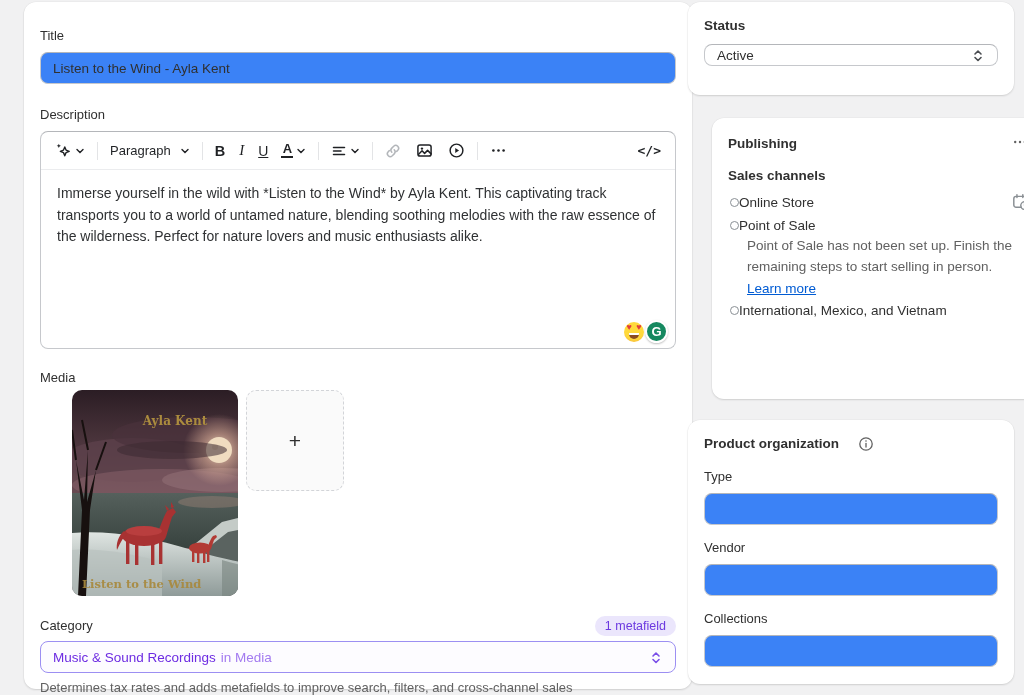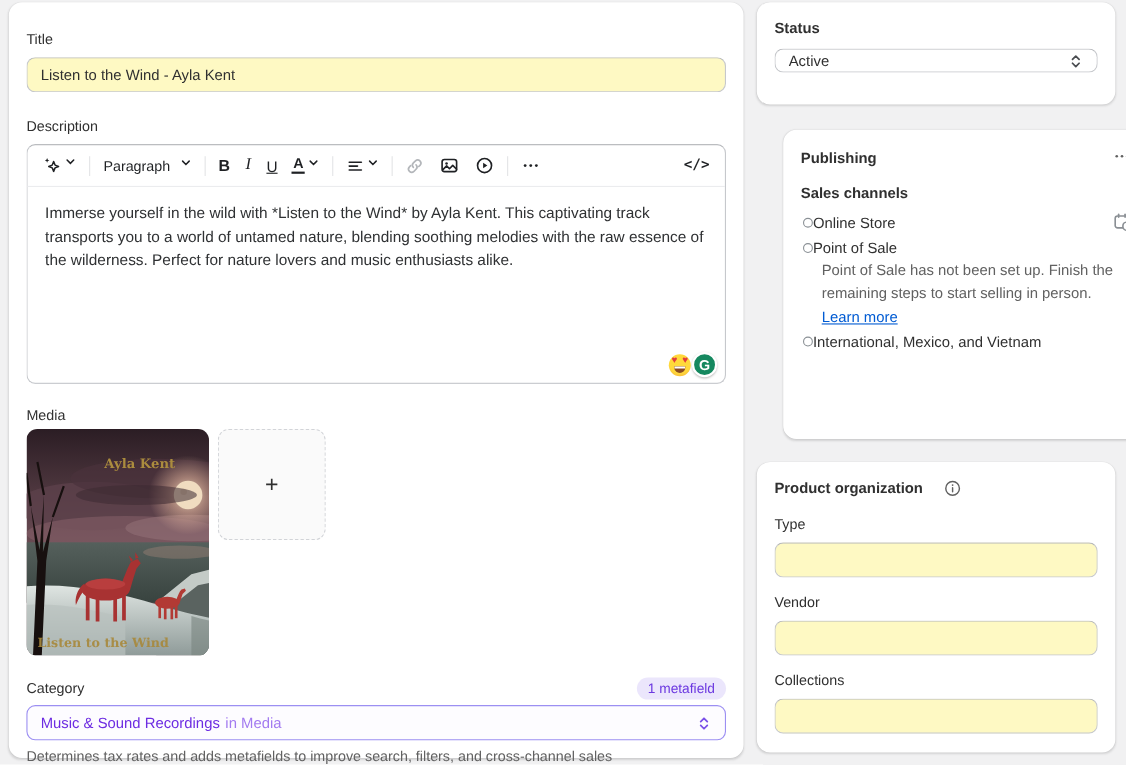--- a/index.html
+++ b/index.html
@@ -11,44 +11,44 @@
     position:relative;
     overflow:hidden;
     font-size:13px;
   }
   .card {
     position:absolute;
     background:#fff;
     border-radius:12px;
     box-shadow:0 1px 2px rgba(26,26,26,.14), 0 0 0 .5px rgba(0,0,0,.04);
   }
-  #left-card  { left:8px;   top:2px;   width:668px; height:687px; padding:24px 16px; }
+  #left-card  { left:24px;   top:2px;   width:668px; height:687px; padding:24px 16px; }
   #status-card{ left:688px; top:2px;   width:326px; height:93px;  padding:14px 16px; }
   #publishing-card{ left:712px; top:118px; width:334px; height:281px; padding:14px 16px; }
   #org-card   { left:688px; top:420px; width:326px; height:264px; padding:14px 16px; }
 
   .label { font-size:13px; line-height:20px; color:#303030; }
   .heading { font-size:13.5px; font-weight:700; line-height:20px; color:#303030; }
 
   .text-input {
     width:100%; height:32px; margin-top:6px;
     border:1px solid #c6c8cc; border-top-color:#b4b6ba;
     border-radius:8px; padding:0 12px;
     font-family:"Liberation Sans", sans-serif;
-    font-size:13.5px; color:#303030; background:#fef9c3;
+    font-size:13.5px; color:#303030; background:#3b82f6;
     outline:none;
   }
 
   
   .editor { margin-top:6px; border:1px solid #c6c8cc; border-top-color:#b4b6ba; border-radius:8px; background:#fff; }
   .toolbar {
     display:flex; align-items:center; height:38px; padding:0 10px;
     border-bottom:1px solid #ebecee; color:#1f2124;
   }
-  .tbtn { display:inline-flex; gap:3px; padding:3px 4px; border-radius:6px; cursor:pointer; color:#1f2124; }
+  .tbtn { display:inline-flex; align-items:center; gap:3px; padding:3px 4px; border-radius:6px; cursor:pointer; color:#1f2124; }
   .tbtn svg { display:block; }
   .tdiv { width:1px; height:18px; background:#e3e4e6; margin:0 8px; flex:none; }
   .t-paragraph { font-size:13px; }
   .t-bold { font-size:14.5px; font-weight:800; }
   .t-italic { font-family:"Liberation Serif", serif; font-style:italic; font-size:15px; }
   .t-underline { font-size:14px; text-decoration:underline; }
   .t-colorA { display:flex; flex-direction:column; align-items:center; line-height:12px; font-size:13px; font-weight:700; }
   .t-colorA .bar { width:12px; height:2.5px; background:#1f2124; margin-top:1px; }
   .t-disabled { color:#b3b6ba; }
   .t-code { margin-left:auto; font-family:"DejaVu Sans Mono", monospace; font-size:13px; font-weight:700; }
@@ -65,21 +65,21 @@
   .emoji-mouth::before { content:""; position:absolute; left:0; top:0; width:10px; height:2px; background:#fff; }
   .grammarly {
     width:23px; height:23px; border-radius:50%; background:#15885f;
     color:#fff; font-weight:700; font-size:13px;
     display:flex; align-items:center; justify-content:center;
     border:2px solid #fff; box-shadow:0 1px 2px rgba(0,0,0,.25);
   }
 
   
   .media-row { display:flex; gap:8px; margin-top:2px; align-items:flex-start; }
-  .album-thumb { width:166px; height:206px; border-radius:10px; overflow:hidden; flex:none; cursor:pointer; }
+  .album-thumb { width:166px; height:206px; border-radius:10px; overflow:hidden; flex:none; cursor:pointer;margin-left:32px; }
   .add-media-tile {
     width:98px; height:101px; border:1px dashed #d2d4d8; border-radius:10px;
     background:#fafafa; display:flex; align-items:center; justify-content:center;
     font-size:21px; color:#303030; cursor:pointer;
   }
 
   
   .category-head { display:flex; align-items:center; justify-content:space-between; margin-top:20px;gap:43px; }
   .metafield-badge {
     background:#ebe6fc; color:#6c39e0; font-size:12.5px; line-height:18px;

